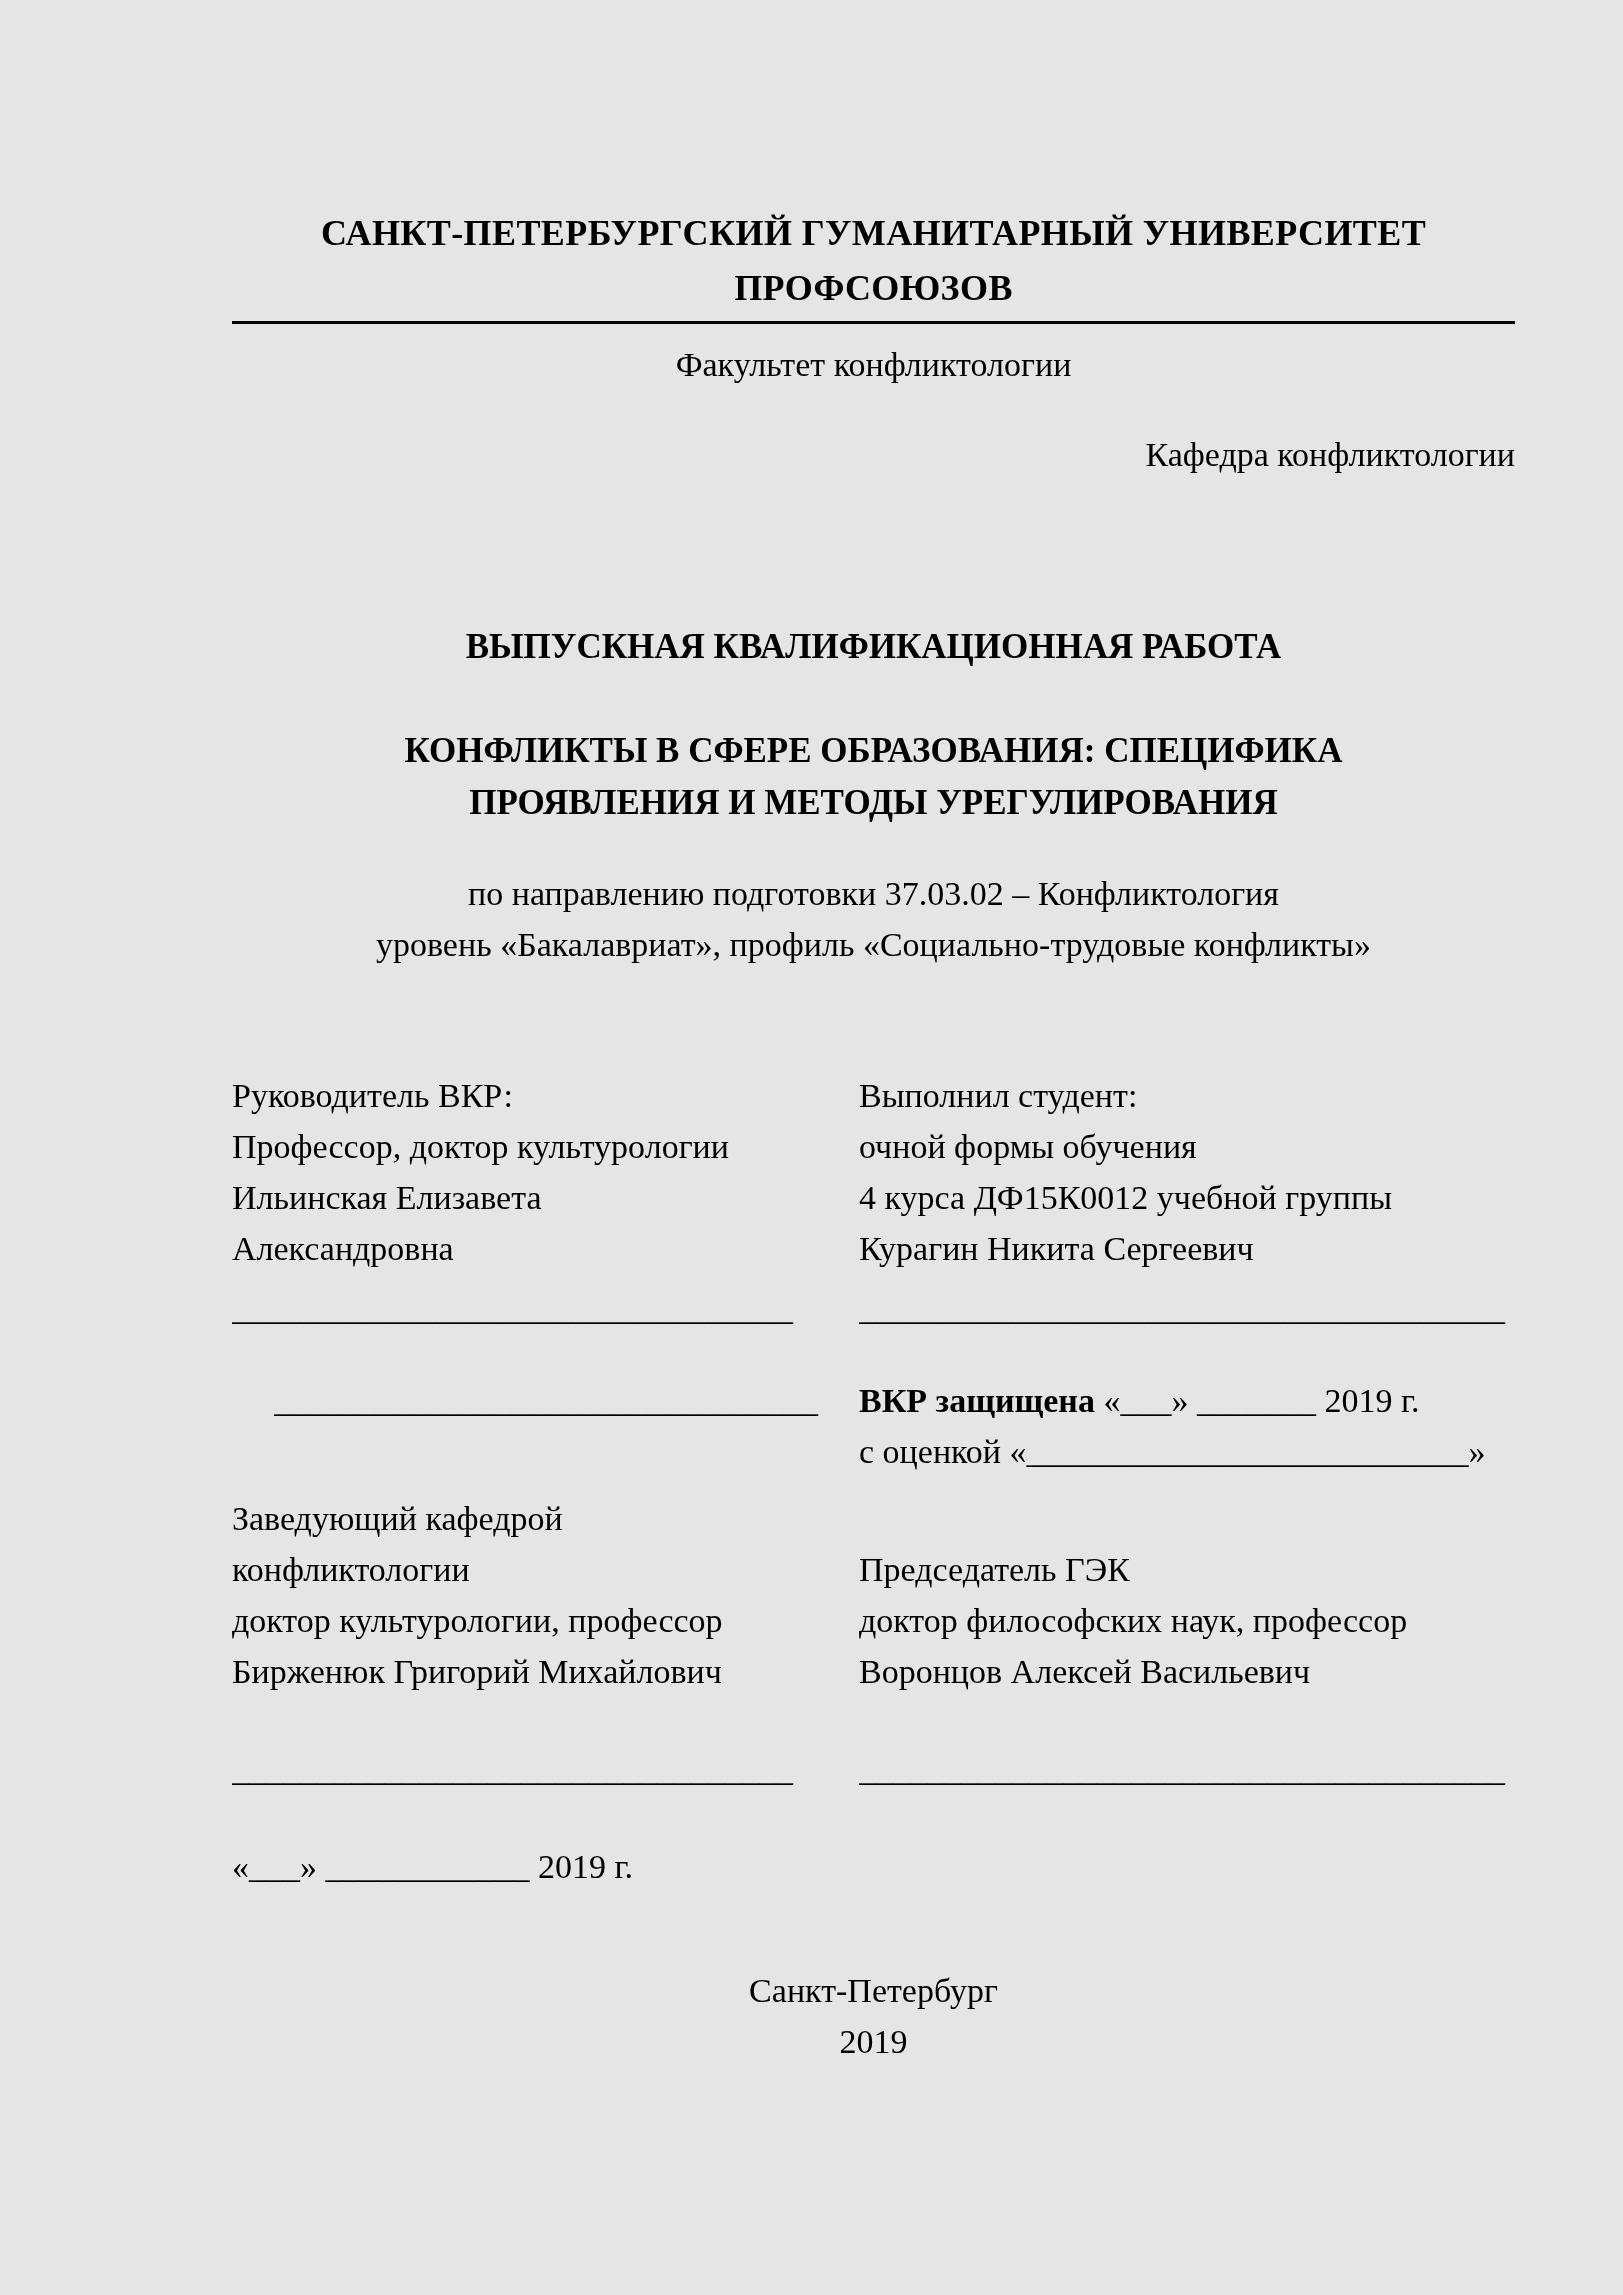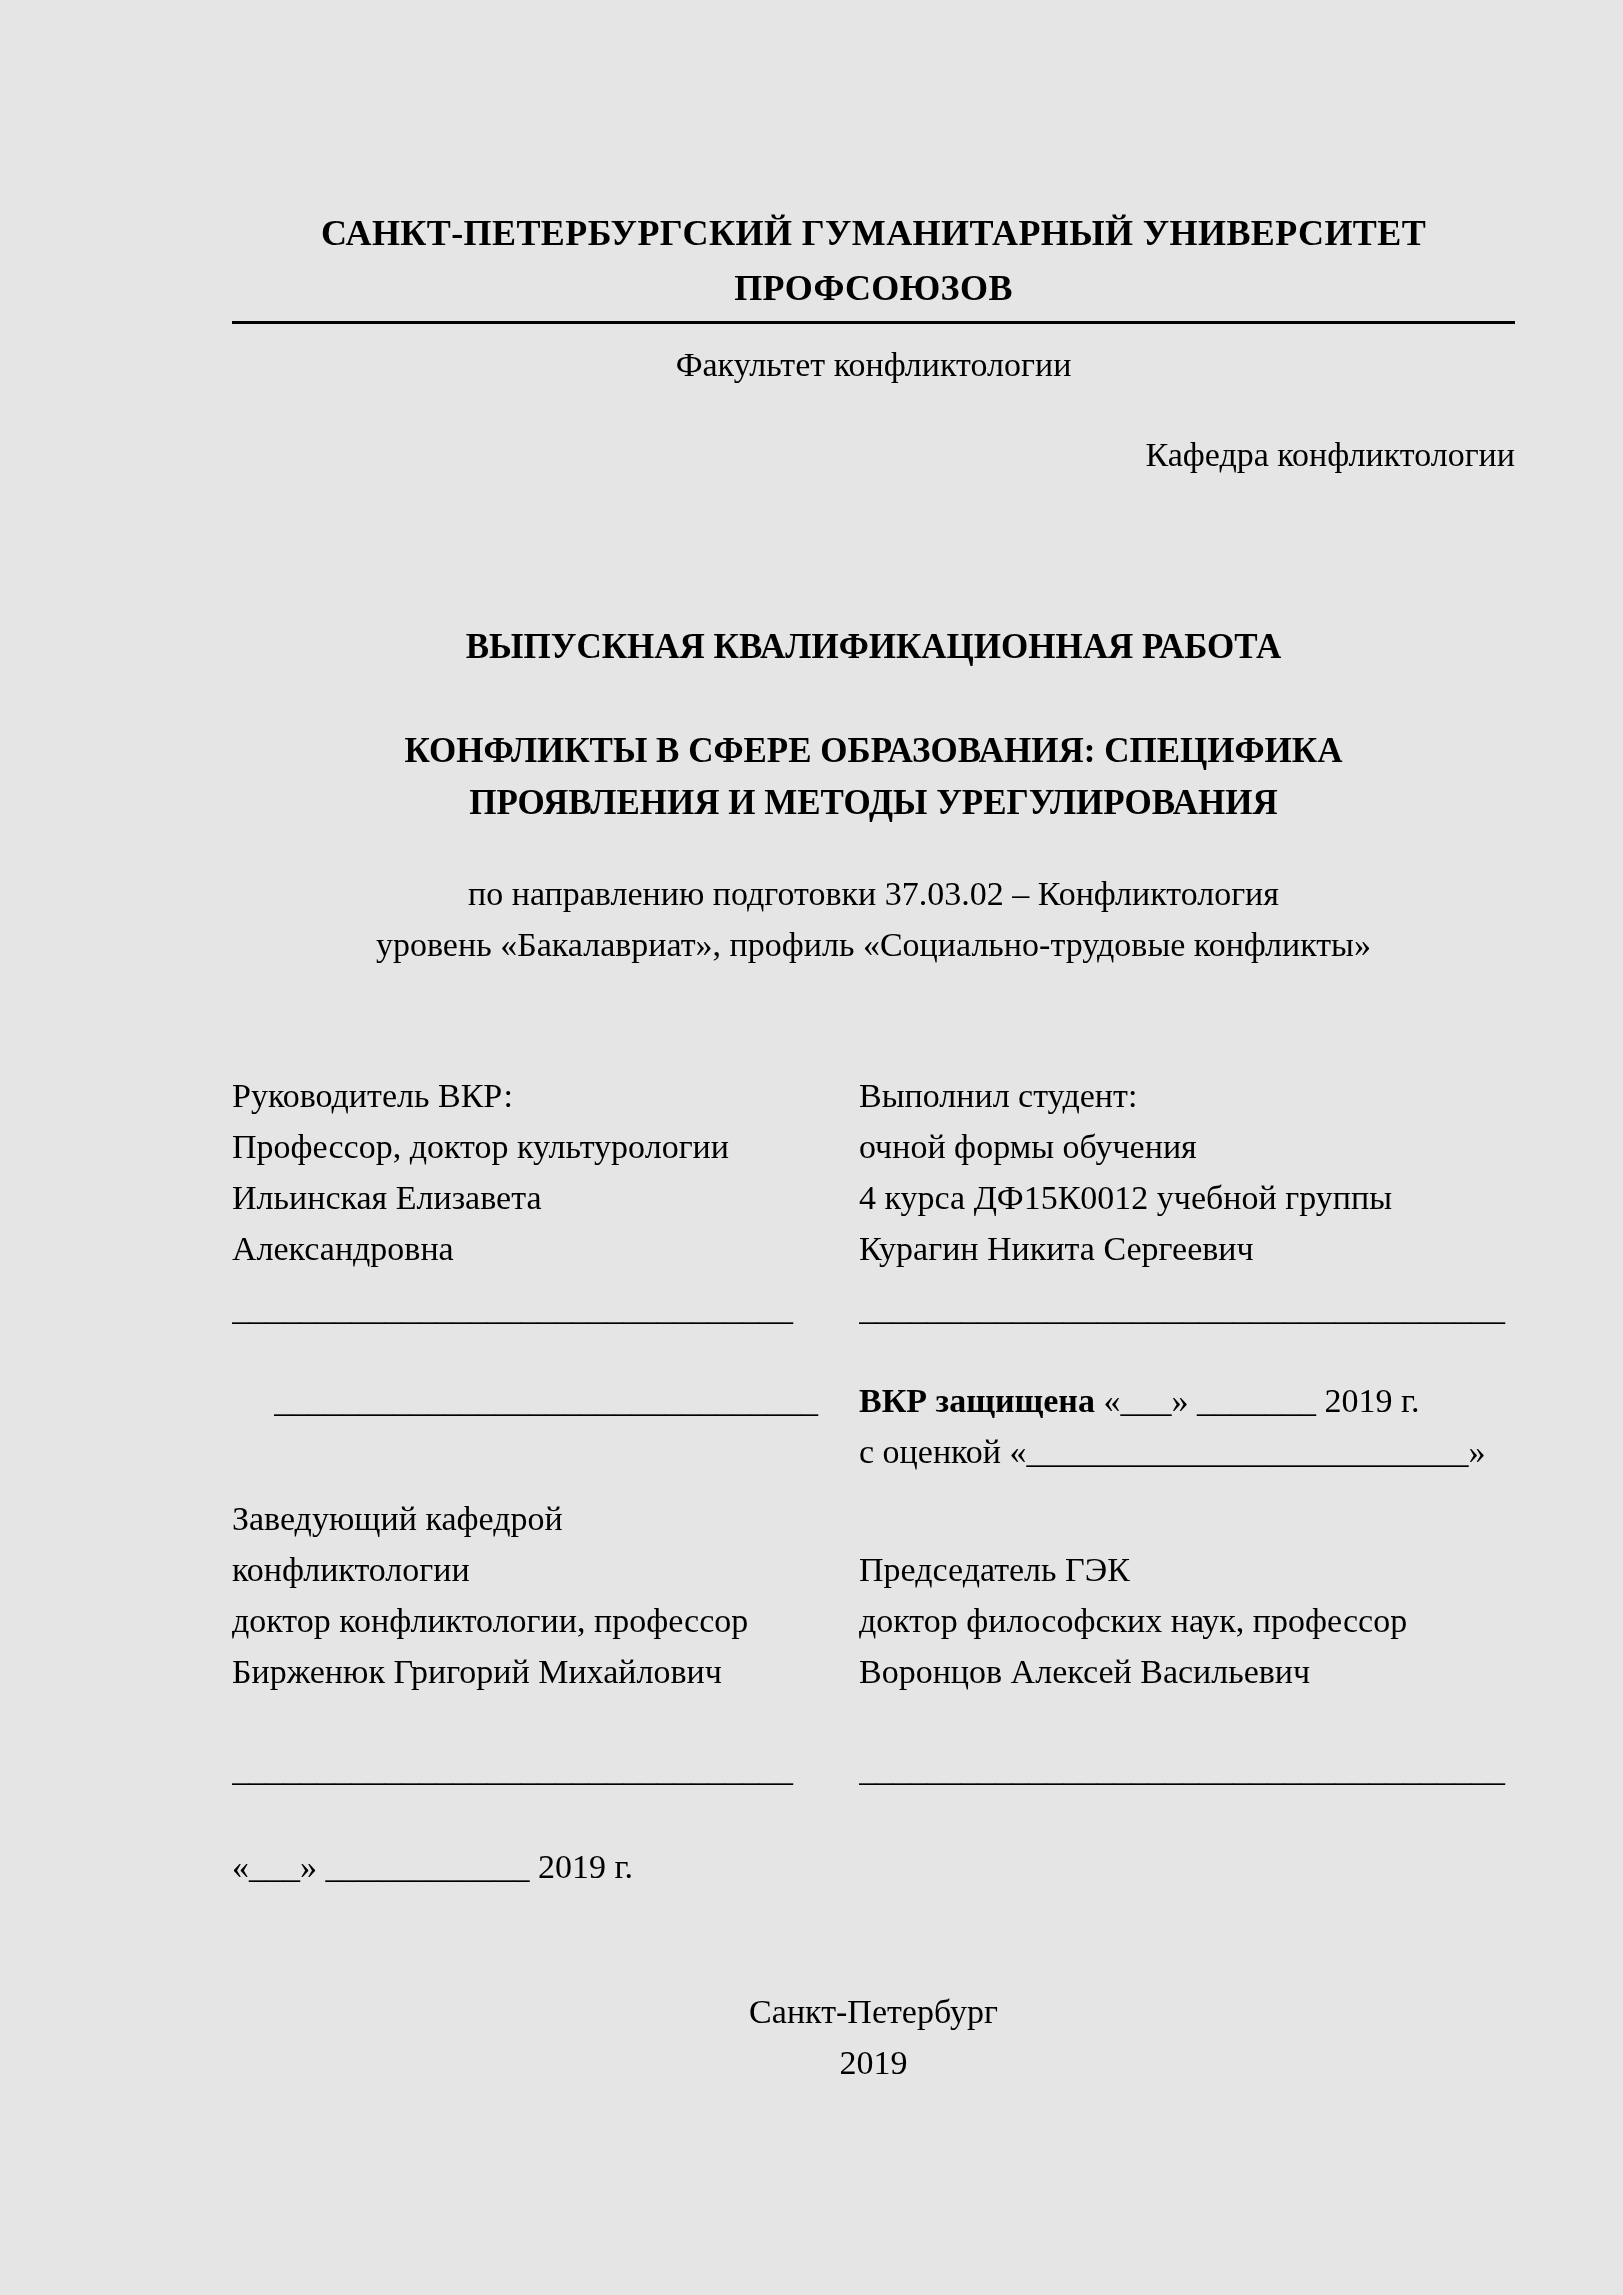--- a/index.html
+++ b/index.html
@@ -64,21 +64,21 @@
   .col-right { width: 656px; }
   .sig { white-space: nowrap; overflow: hidden; }
   .sig-row-1   { margin-top: 9.4px; }
   .row-defense { margin-top: 41px; margin-left: 42px; }
   .row-heads   { margin-top: 15.7px; }
   .sig-row-2   { margin-top: 47px; }
   .row-date    { margin-top: 46px; }
   .spacer-line { height: 51px; }
   .bold { font-weight: bold; }
   .doc-footer {
-    margin-top: 94px;
+    margin-top: 73px;
     text-align: center;
   }
 </style>
 </head>
 <body>
 
 <div class="page">
 
   <header>
     <div class="university">
@@ -129,21 +129,21 @@
       <div class="col-right">
         <div><span class="bold">ВКР защищена</span> <span>«___» _______ 2019 г.</span></div>
         <div>с оценкой «__________________________»</div>
       </div>
     </div>
 
     <div class="row row-heads">
       <div class="col-left">
         <div>Заведующий кафедрой</div>
         <div>конфликтологии</div>
-        <div>доктор конфликтологии, профессор</div>
+        <div>доктор культурологии, профессор</div>
         <div>Бирженюк Григорий Михайлович</div>
       </div>
       <div class="col-right">
         <div class="spacer-line"></div>
         <div>Председатель ГЭК</div>
         <div>доктор философских наук, профессор</div>
         <div>Воронцов Алексей Васильевич</div>
       </div>
     </div>
 

